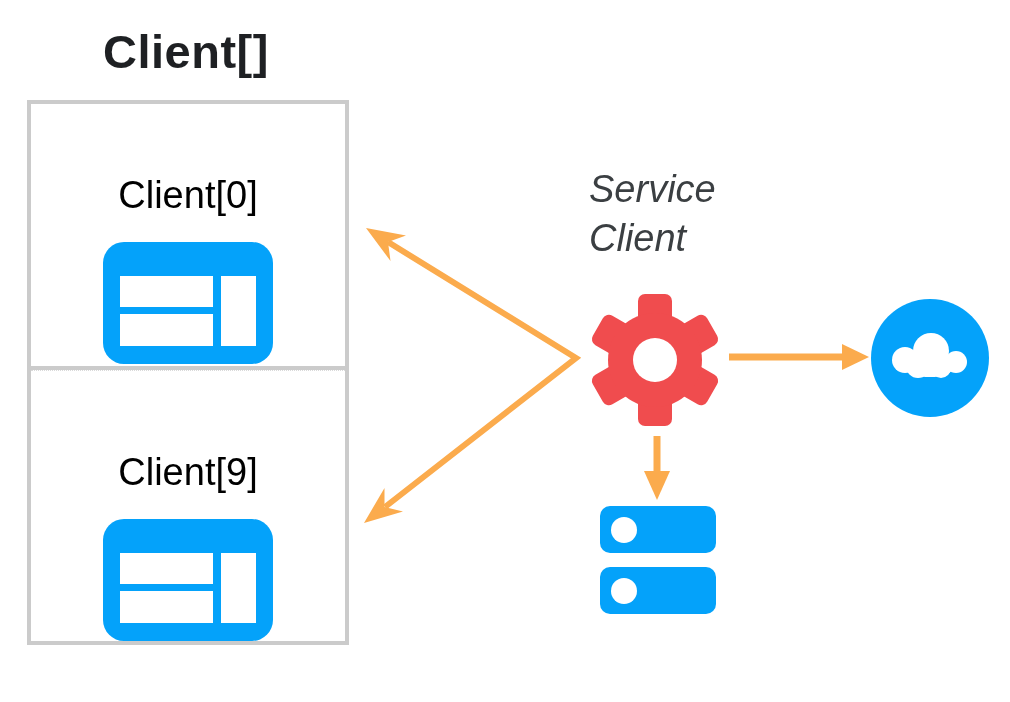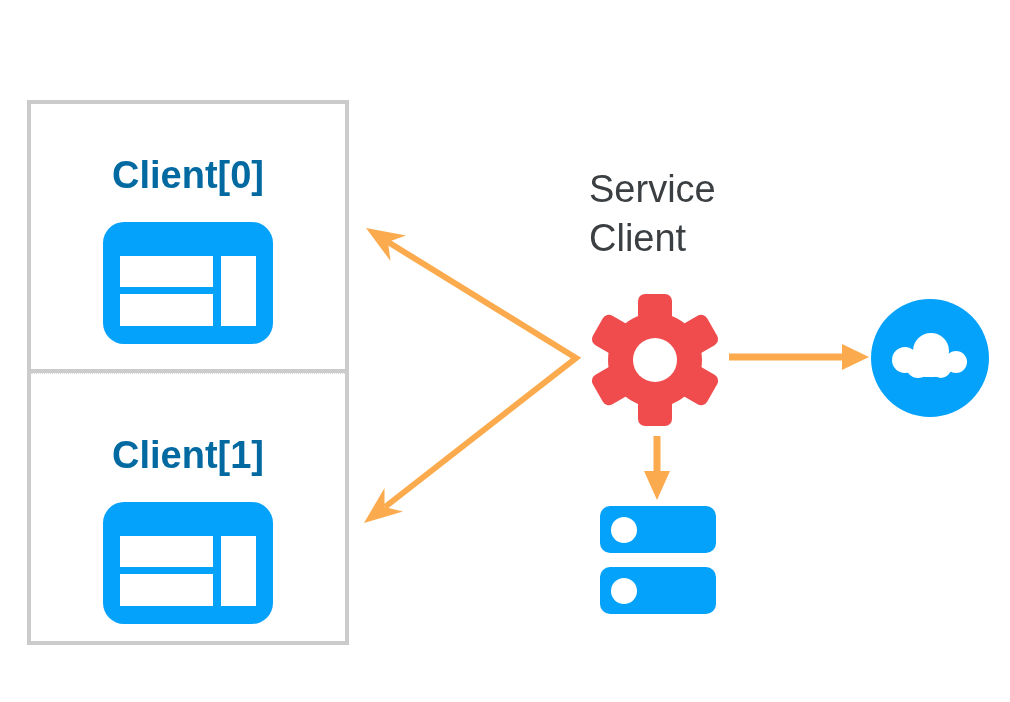--- a/index.html
+++ b/index.html
@@ -56,39 +56,40 @@
     padding-top: 51px;
   }
   .client-cell.cell-1 {
     flex: 1;
     border-top: 1px dotted #dadada;
     padding-top: 61px;
   }
   .client-label {
     font-size: 38px;
     line-height: 40px;
-    font-weight: 700;
-    color: #0369a1;
+    font-weight: 400;
+    color: #000000;
     margin-bottom: 27px;
+    margin-top: 20px;
   }
   .browser-icon-svg {
     display: block;
     width: 170px;
     height: 122px;
   }
   .sw-label {
     position: absolute;
     left: 589px;
     top: 165px;
     font-size: 38px;
     line-height: 49px;
     font-weight: 500;
     color: #3b3f42;
   }
-  .sw-label span { display: block; }
+  .sw-label span { display: block; font-style: italic; }
   .gear-svg      { position: absolute; left: 585px; top: 290px; width: 140px; height: 140px; }
   .cloud-svg     { position: absolute; left: 870px; top: 298px; width: 120px; height: 120px; }
   .storage-svg   { position: absolute; left: 600px; top: 506px; width: 116px; height: 110px; }
 </style>
 </head>
 <body>
 
 <div class="canvas">
 
   <svg class="arrows-layer" viewBox="0 0 1010 702" xmlns="http://www.w3.org/2000/svg">
@@ -100,35 +101,36 @@
     <g stroke="#FBAB4D" fill="#FBAB4D">
       <line x1="729" y1="357" x2="843" y2="357" stroke-width="7"></line>
       <polygon points="842,344 869,357 842,370" stroke="none"></polygon>
     </g>
     <g stroke="#FBAB4D" fill="#FBAB4D">
       <line x1="657" y1="436" x2="657" y2="473" stroke-width="7"></line>
       <polygon points="644,471 670,471 657,500" stroke="none"></polygon>
     </g>
   </svg>
 
+  <h1 class="diagram-title">Client[]</h1>
 
   <div class="client-box">
 
     <div class="client-cell cell-0">
       <div class="client-label">Client[0]</div>
       <svg class="browser-icon-svg" viewBox="0 0 170 122" xmlns="http://www.w3.org/2000/svg">
         <rect x="0" y="0" width="170" height="122" rx="21" fill="#04A2FA"></rect>
         <rect x="17" y="34" width="93" height="31" fill="#ffffff"></rect>
         <rect x="17" y="72" width="93" height="32" fill="#ffffff"></rect>
         <rect x="118" y="34" width="35" height="70" fill="#ffffff"></rect>
       </svg>
     </div>
 
     <div class="client-cell cell-1">
-      <div class="client-label">Client[1]</div>
+      <div class="client-label">Client[9]</div>
       <svg class="browser-icon-svg" viewBox="0 0 170 122" xmlns="http://www.w3.org/2000/svg">
         <rect x="0" y="0" width="170" height="122" rx="21" fill="#04A2FA"></rect>
         <rect x="17" y="34" width="93" height="31" fill="#ffffff"></rect>
         <rect x="17" y="72" width="93" height="32" fill="#ffffff"></rect>
         <rect x="118" y="34" width="35" height="70" fill="#ffffff"></rect>
       </svg>
     </div>
 
   </div>
 

